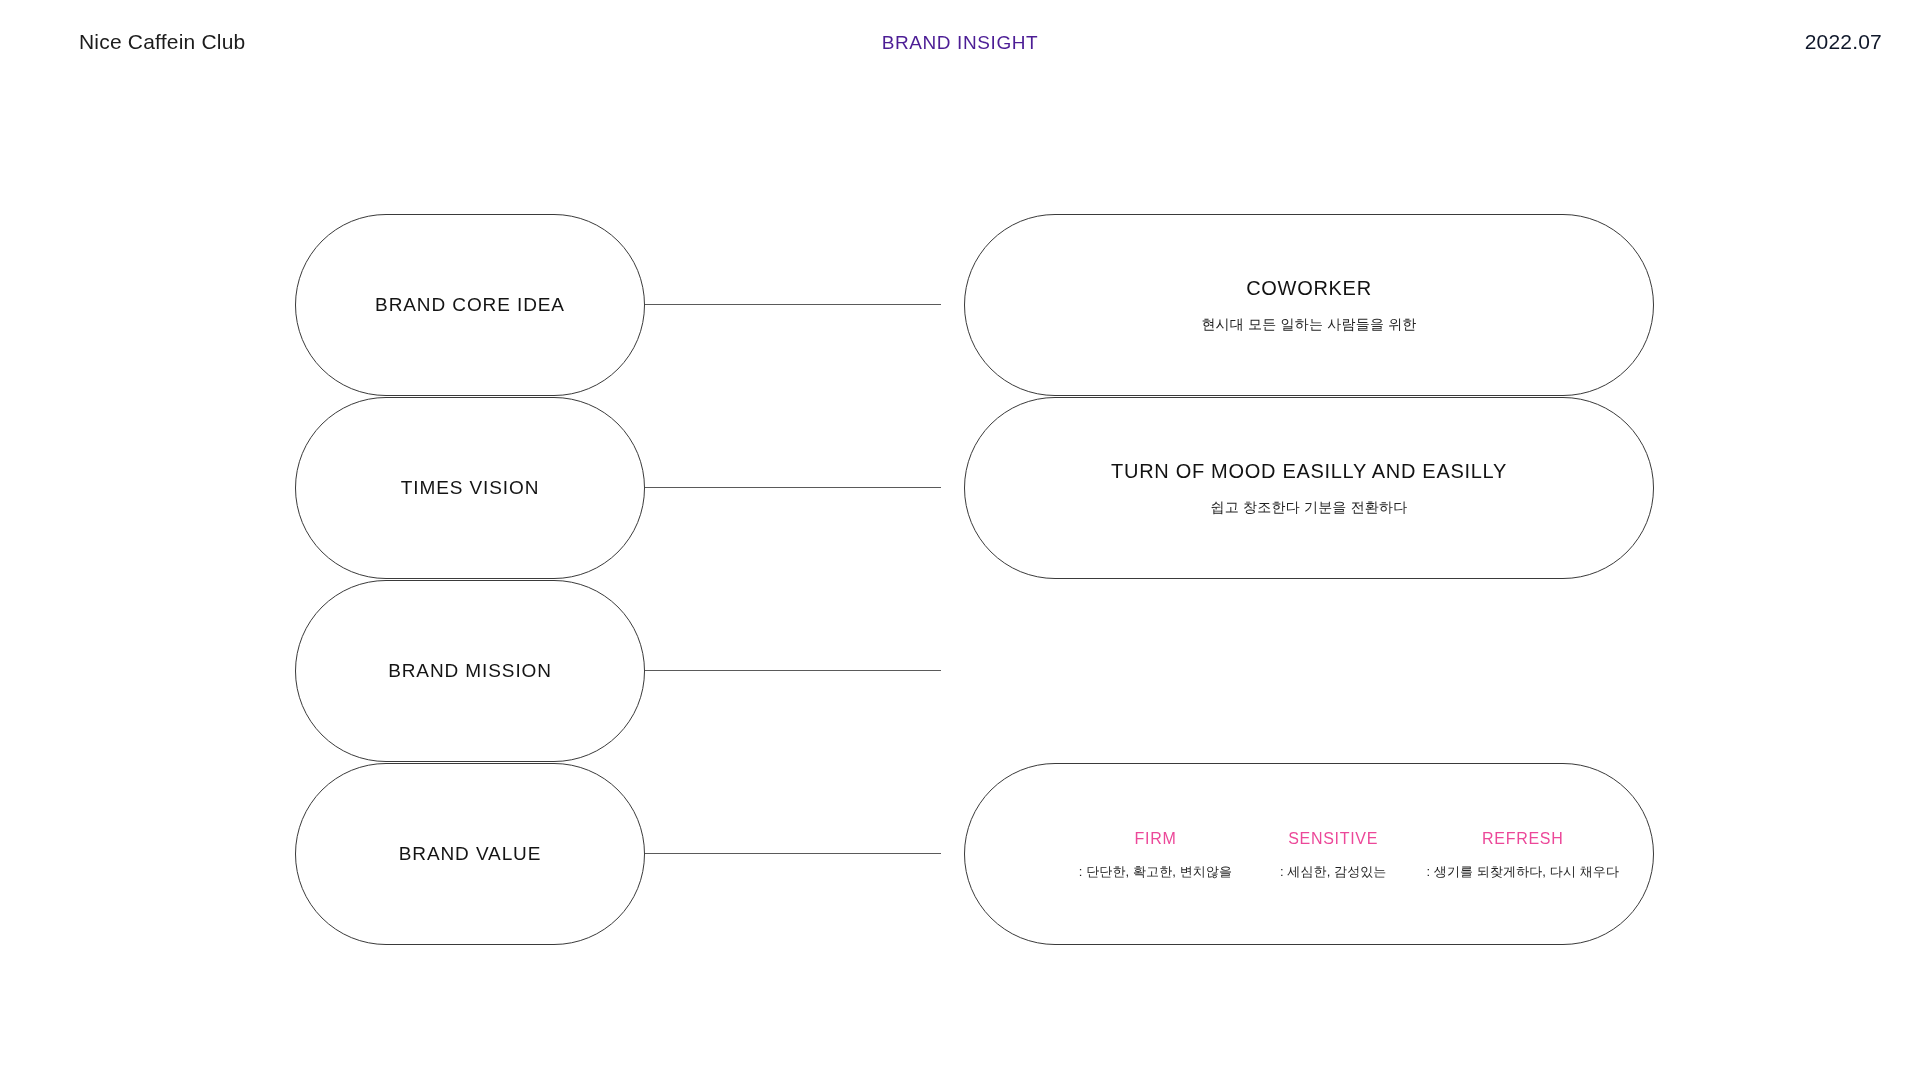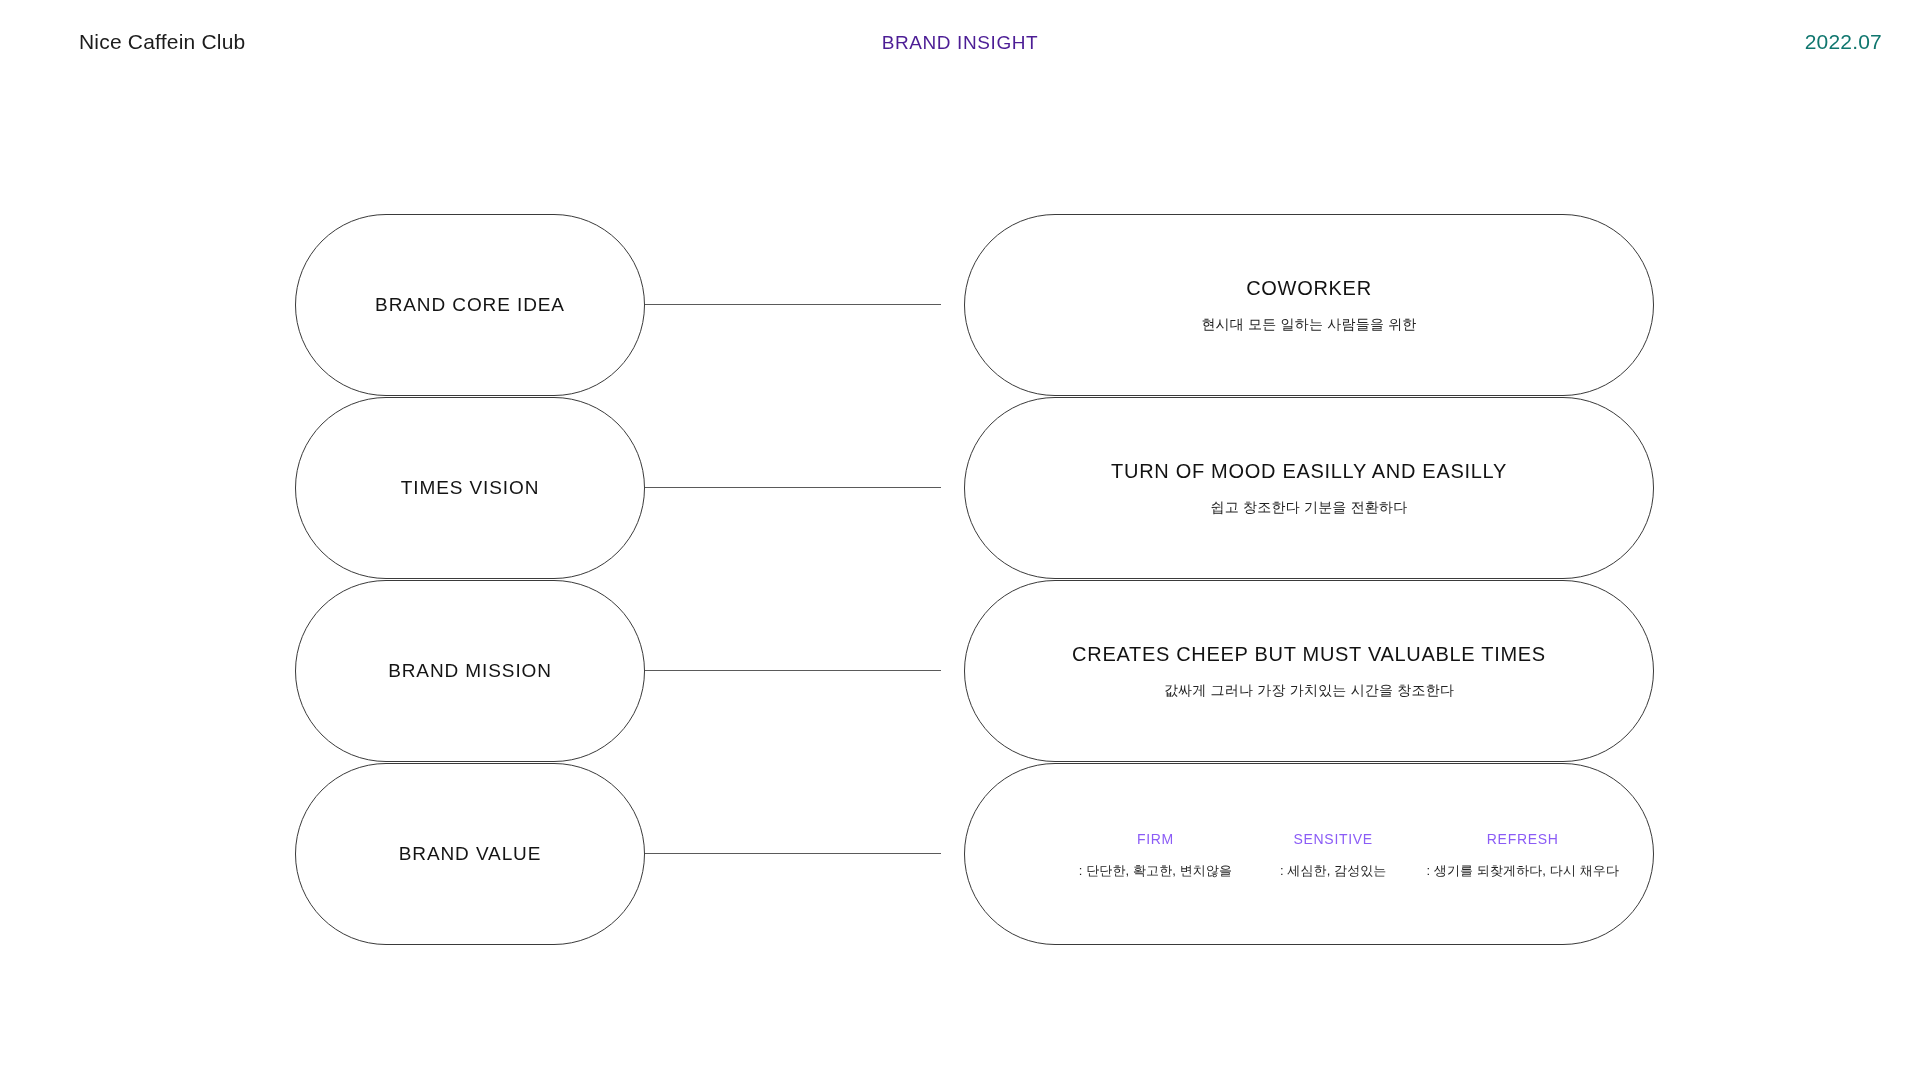--- a/index.html
+++ b/index.html
@@ -47,21 +47,21 @@
     letter-spacing: 0.6px;
     color: #4c1d95;
   }
   .hdr-right {
     position: absolute;
     right: 38px;
     top: 30px;
     font-size: 21px;
     font-weight: 400;
     letter-spacing: 0.2px;
-    color: #0f766e;
+    color: #0f172a;
     white-space: nowrap;
   }
 
   
   .diagram {
     position: absolute;
     left: 0;
     top: 0;
     width: 1920px;
     height: 1080px;
@@ -156,24 +156,24 @@
   .value-col {
     text-align: center;
     padding: 0 6px;
     line-height: 1.3;
   }
   .value-col.col-0 { width: 182px; }
   .value-col.col-1 { width: 175px; }
   .value-col.col-2 { width: 205px; }
 
   .value-name {
-    font-size: 14px;
+    font-size: 16px;
     font-weight: 400;
     letter-spacing: 0.7px;
-    color: #8b5cf6;
+    color: #ec4899;
     white-space: nowrap;
   }
   .value-desc {
     margin-top: 14px;
     font-size: 13px;
     font-weight: 400;
     letter-spacing: 0.1px;
     color: #222222;
     white-space: nowrap;
   }
@@ -213,26 +213,20 @@
         <div class="right-sub">쉽고 창조한다 기분을 전환하다</div>
       </div>
     </div>
   </div>
 
   <div class="row row-2">
     <div class="pill pill-left">
       <span class="pill-left-label">BRAND MISSION</span>
     </div>
     <div class="connector"></div>
-    <div class="pill pill-right">
-      <div class="right-inner">
-        <div class="right-title">CREATES CHEEP BUT MUST VALUABLE TIMES</div>
-        <div class="right-sub">값싸게 그러나 가장 가치있는 시간을 창조한다</div>
-      </div>
-    </div>
   </div>
 
   <div class="row row-3">
     <div class="pill pill-left">
       <span class="pill-left-label">BRAND VALUE</span>
     </div>
     <div class="connector"></div>
     <div class="pill pill-right">
       <div class="value-columns">
         <div class="value-col col-0">

